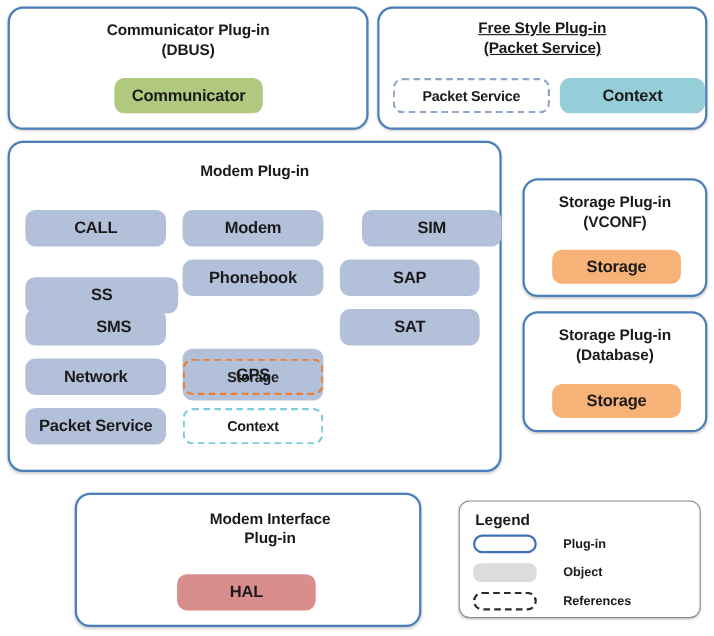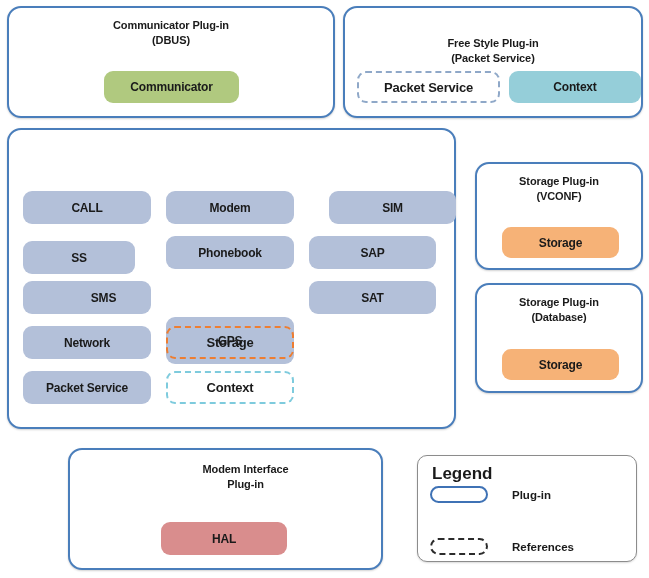--- a/index.html
+++ b/index.html
@@ -20,37 +20,37 @@
     position: absolute;
     box-sizing: border-box;
     background: #ffffff;
     border: 2px solid #4a7ebb;
     border-radius: 14px;
     box-shadow: 0 1px 2px rgba(0,0,0,0.18);
   }
   .plugin-title {
     text-align: center;
     font-weight: bold;
-    font-size: 11px;
+    font-size: 14px;
     color: #1a1a1a;
     line-height: 1.32;
     letter-spacing: -0.1px;
     white-space: pre-line;
   }
 
   
   .obj {
     position: absolute;
     box-sizing: border-box;
     display: flex;
     align-items: center;
     justify-content: center;
     border-radius: 9px;
     font-weight: bold;
-    font-size: 12px;
+    font-size: 15px;
     color: #1a1a1a;
     letter-spacing: -0.2px;
     text-align: right;
   }
   .obj-green   { background: #b0c97f; }
   .obj-cyan    { background: #95ced9; }
   .obj-blue    { background: #b3c0d9; }
   .obj-orange  { background: #f6b277; }
   .obj-red     { background: #d98d8d; }
 
@@ -79,21 +79,21 @@
     box-sizing: border-box;
     background: #ffffff;
     border: 1.5px solid #8c8c8c;
     border-radius: 10px;
     box-shadow: 0 1px 2px rgba(0,0,0,0.15);
   }
   .legend-title {
     position: absolute;
     left: 14px;
     top: 8px;
-    font-size: 17px;
+    font-size: 14px;
     font-weight: bold;
     color: #1a1a1a;
   }
   .legend-row {
     position: absolute;
     left: 12px;
     display: flex;
     align-items: center;
   }
   .legend-swatch {
@@ -127,33 +127,34 @@
 </head>
 <body>
 
 <div class="plugin" id="communicator-plugin" style="left:7px; top:6px; width:328px; height:112px;">
   <div class="plugin-title" style="margin-top:10px;">Communicator Plug-in
 (DBUS)</div>
   <div class="obj obj-green" style="left:95px; top:63px; width:135px; height:32px;">Communicator</div>
 </div>
 
 <div class="plugin" id="free-style-plugin" style="left:343px; top:6px; width:300px; height:112px;">
-  <div class="plugin-title" style="margin-top:28px;">Free Style Plug-in
+  <div class="plugin-title" style="margin-top:8px;text-decoration:underline;">Free Style Plug-in
 (Packet Service)</div>
   <div class="ref ref-blue" style="left:12px; top:63px; width:143px; height:32px;">Packet Service</div>
   <div class="obj obj-cyan" style="left:164px; top:63px; width:132px; height:32px;">Context</div>
 </div>
 
 <div class="plugin" id="modem-plugin" style="left:7px; top:128px; width:449px; height:301px;">
+  <div class="plugin-title" style="margin-top:16px;">Modem Plug-in</div>
 
   <div class="obj obj-blue" style="left:157px; top:61px; width:128px; height:33px;">Modem</div>
   <div class="obj obj-blue" style="left:14px; top:61px; width:128px; height:33px;">CALL</div>
   <div class="obj obj-blue" style="left:300px; top:61px; width:127px; height:33px;margin-left:20px;">SIM</div>
 
-  <div class="obj obj-blue" style="left:14px; top:111px; width:112px; height:33px;">SS</div>
+  <div class="obj obj-blue" style="left:14px; top:122px; width:139px; height:33px;">SS</div>
   <div class="obj obj-blue" style="left:157px; top:106px; width:128px; height:33px;">Phonebook</div>
   <div class="obj obj-blue" style="left:300px; top:106px; width:127px; height:33px;">SAP</div>
 
   <div class="obj obj-blue" style="left:14px; top:151px; width:128px; height:33px;padding-left:33px;">SMS</div>
   <div class="obj obj-blue" style="left:157px; top:151px; width:128px; height:47px;margin-top:36px;">GPS</div>
   <div class="obj obj-blue" style="left:300px; top:151px; width:127px; height:33px;">SAT</div>
 
   <div class="obj obj-blue" style="left:14px; top:196px; width:128px; height:33px;">Network</div>
   <div class="ref ref-orange" style="left:157px; top:196px; width:128px; height:33px;">Storage</div>
 
@@ -180,18 +181,22 @@
 </div>
 
 <div id="legend-box" style="left:417px; top:455px; width:220px; height:107px;">
   <div class="legend-title">Legend</div>
 
   <div class="legend-row" style="top:30px;">
     <span class="legend-swatch sw-plugin"></span>
     <span class="legend-label">Plug-in</span>
   </div>
 
+  <div class="legend-row" style="top:56px;">
+    <span class="legend-swatch sw-object"></span>
+    <span class="legend-label">Object</span>
+  </div>
 
   <div class="legend-row" style="top:82px;">
     <span class="legend-swatch sw-ref"></span>
     <span class="legend-label">References</span>
   </div>
 </div>
 
 </body></html>

